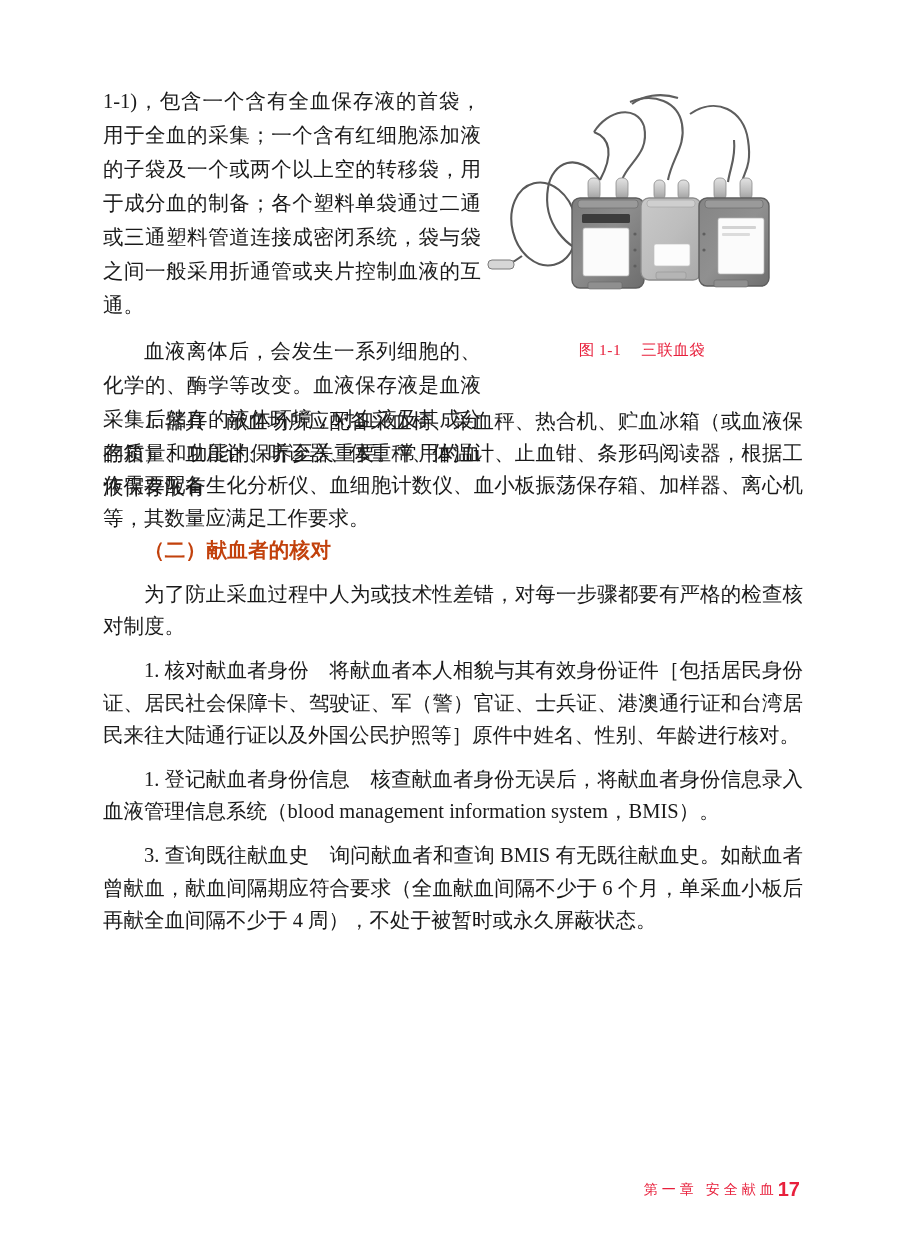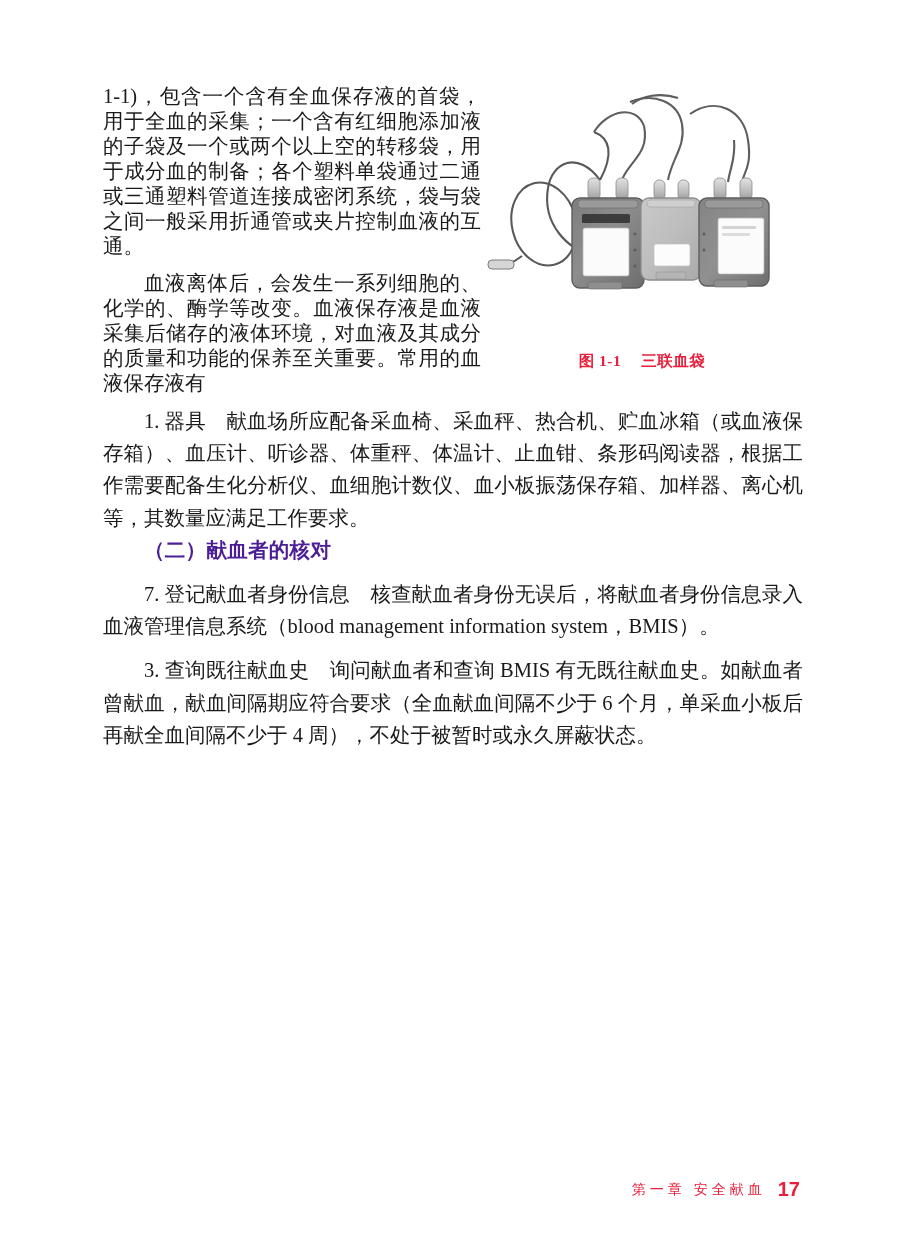--- a/index.html
+++ b/index.html
@@ -23,53 +23,53 @@
     left:482px;top:84px;
     width:320px;
     text-align:center;
   }
   .figure-img{
     width:320px;height:250px;
     position:relative;
     overflow:hidden;
   }
   .figure-caption{
-    margin-top:17px;
+    margin-top:6px;
     color:#e8203c;
     font-size:15.5px;
-    font-weight:700;
+    font-weight:400;
     letter-spacing:.5px;
     font-family:"Liberation Serif","DejaVu Serif",serif;
   }
   .fig-no{margin-right:20px;}
 
   
   .col-narrow{
     position:absolute;
     left:103px;top:84px;
     width:378px;
     font-size:20.5px;
-    line-height:25px;
+    line-height:34px;
     text-align:justify;
     text-justify:inter-character;
   }
   .col-full{
     position:absolute;
     left:103px;top:393px;
     width:700px;
     font-size:20.5px;
     line-height:32.2px;
     text-align:justify;
     text-justify:inter-character;
   }
   p{margin:0;}
   .indent{text-indent:2em;margin-top:12px;}
 
   .heading-red{
-    color:#4c1d95;
+    color:#c2410c;
     font-weight:700;
     font-size:20.5px;
     text-indent:2em;
     letter-spacing:.3px;
     font-family:"Liberation Sans","DejaVu Sans",sans-serif;
   }
 
   
   .footer{
     position:absolute;
@@ -83,21 +83,20 @@
   .footer-chapter{
     font-size:14px;
     font-weight:400;
     letter-spacing:4px;
     font-family:"Liberation Sans","DejaVu Sans",sans-serif;
     vertical-align:middle;
   }
   .footer-page{
     font-size:20px;
     font-weight:700;
-    margin-left:12px;
     font-family:"Liberation Sans","DejaVu Sans",sans-serif;
     vertical-align:middle;
   }
 
   
   svg.bags{display:block;}
 </style>
 </head>
 <body>
 
@@ -190,21 +189,23 @@
   </div>
 
   <div class="col-narrow">
     <p>1‑1)，包含一个含有全血保存液的首袋，用于全血的采集；一个含有红细胞添加液的子袋及一个或两个以上空的转移袋，用于成分血的制备；各个塑料单袋通过二通或三通塑料管道连接成密闭系统，袋与袋之间一般采用折通管或夹片控制血液的互通。</p>
     <p class="indent">血液离体后，会发生一系列细胞的、化学的、酶学等改变。血液保存液是血液采集后储存的液体环境，对血液及其成分的质量和功能的保养至关重要。常用的血液保存液有</p>
   </div>
 
   <div class="col-full">
     <p class="indent">1. 器具　献血场所应配备采血椅、采血秤、热合机、贮血冰箱（或血液保存箱）、血压计、听诊器、体重秤、体温计、止血钳、条形码阅读器，根据工作需要配备生化分析仪、血细胞计数仪、血小板振荡保存箱、加样器、离心机等，其数量应满足工作要求。</p>
     <p class="heading-red">（二）献血者的核对</p>
-    <p class="indent">7. 登记献血者身份信息　核查献血者身份无误后，将献血者身份信息录入血液管理信息系统（blood management information system，BMIS）。</p>
+    <p class="indent">为了防止采血过程中人为或技术性差错，对每一步骤都要有严格的检查核对制度。</p>
+    <p class="indent">1. 核对献血者身份　将献血者本人相貌与其有效身份证件［包括居民身份证、居民社会保障卡、驾驶证、军（警）官证、士兵证、港澳通行证和台湾居民来往大陆通行证以及外国公民护照等］原件中姓名、性别、年龄进行核对。</p>
+    <p class="indent">1. 登记献血者身份信息　核查献血者身份无误后，将献血者身份信息录入血液管理信息系统（blood management information system，BMIS）。</p>
     <p class="indent">3. 查询既往献血史　询问献血者和查询 BMIS 有无既往献血史。如献血者曾献血，献血间隔期应符合要求（全血献血间隔不少于 6 个月，单采血小板后再献全血间隔不少于 4 周），不处于被暂时或永久屏蔽状态。</p>
 
   </div>
 
   <div class="footer">
     <span class="footer-chapter">第一章  安全献血</span><span class="footer-page">17</span>
   </div>
 
 </div>
 

